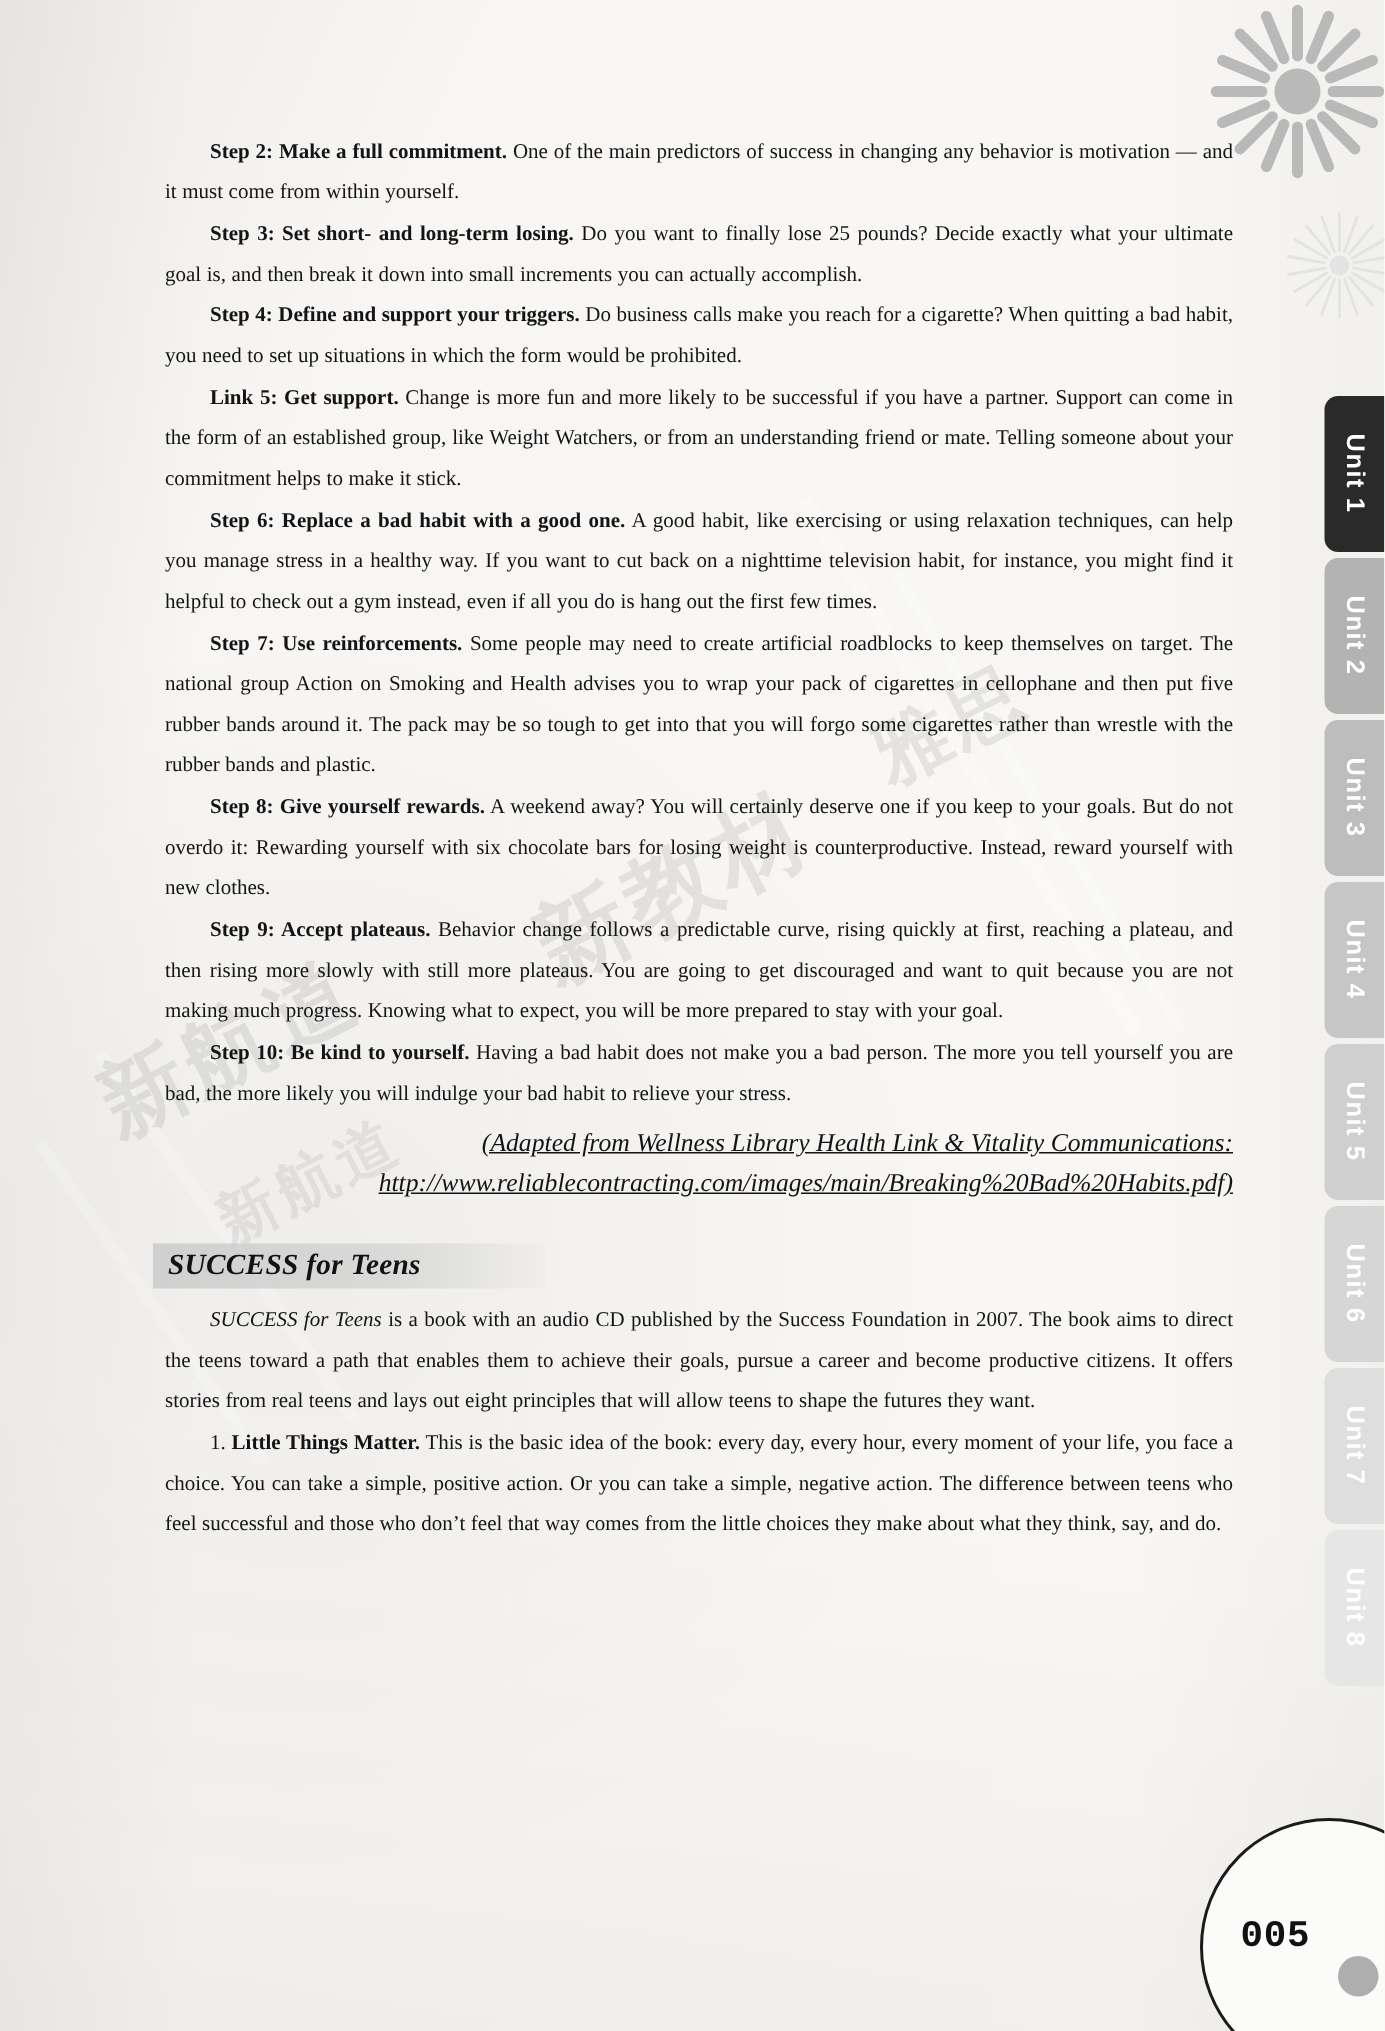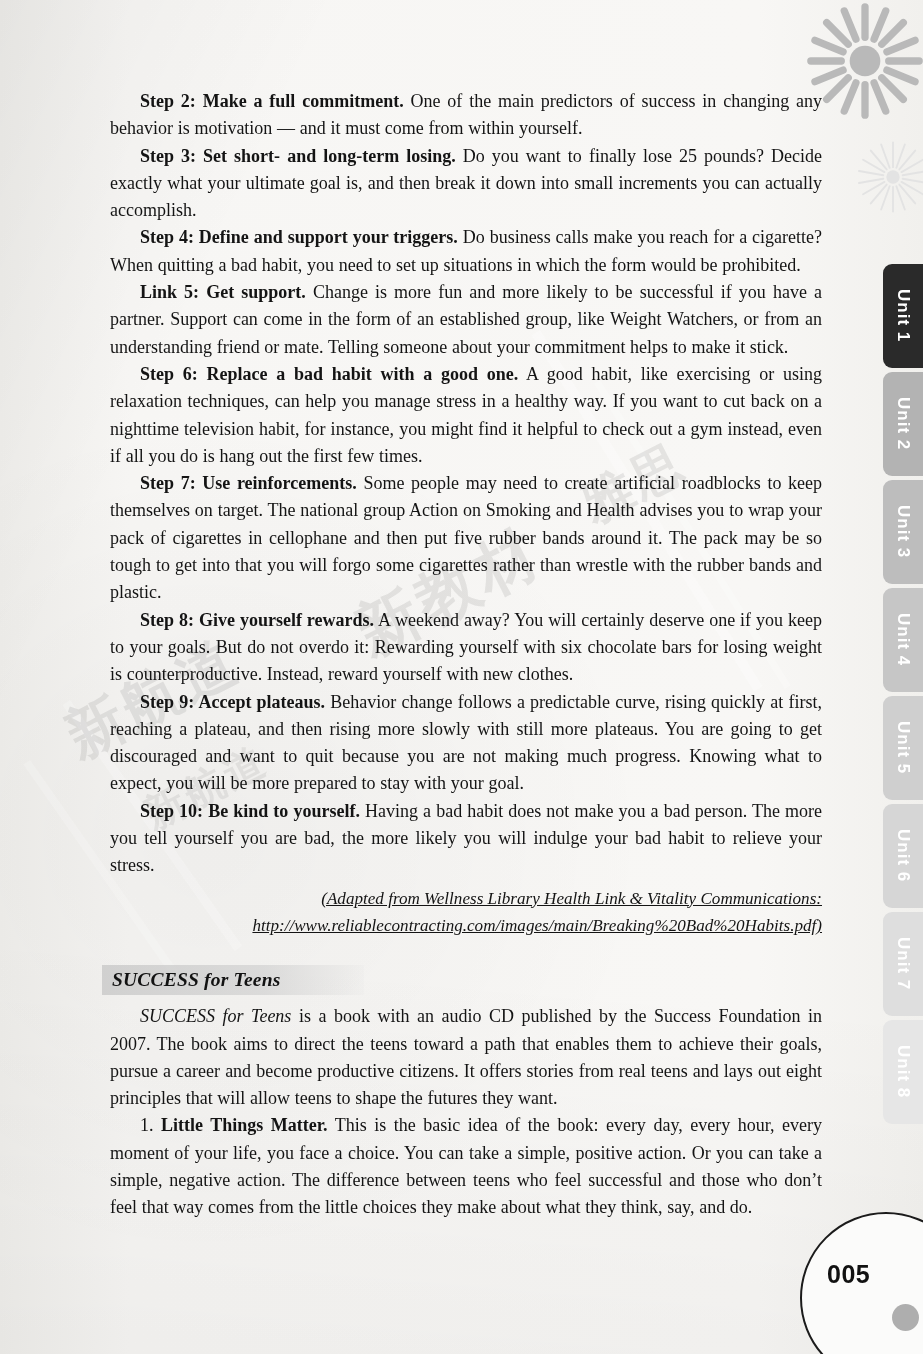--- a/index.html
+++ b/index.html
@@ -67,21 +67,21 @@
 
   
   #content {
     position: absolute;
     left: 110px;
     top: 88px;
     width: 712px;
   }
   p.para {
     margin: 0;
-    font-size: 18px;
+    font-size: 14px;
     line-height: 27.3px;
     text-align: justify;
     text-justify: inter-word;
     color: #141414;
     text-indent: 30px;
     word-spacing: 0.2px;
   }
   p.para b { font-weight: bold; }
   p.para .num { font-weight: normal; }
 
@@ -187,22 +187,22 @@
     top: 0;
     width: 168px;
     height: 168px;
     border: 2.5px solid #1b1b1b;
     border-radius: 50%;
     background: #fbfbfa;
   }
   #page-number {
     position: absolute;
     left: 27px;
-    top: 48px;
-    font-family: Liberation Sans, sans-serif;
+    top: 64px;
+    font-family: Liberation Mono, monospace;
     font-weight: bold;
     font-size: 25px;
     letter-spacing: 0.5px;
     color: #111111;
   }
   #page-number-dot {
     position: absolute;
     left: 92px;
     top: 92px;
     width: 27px;

